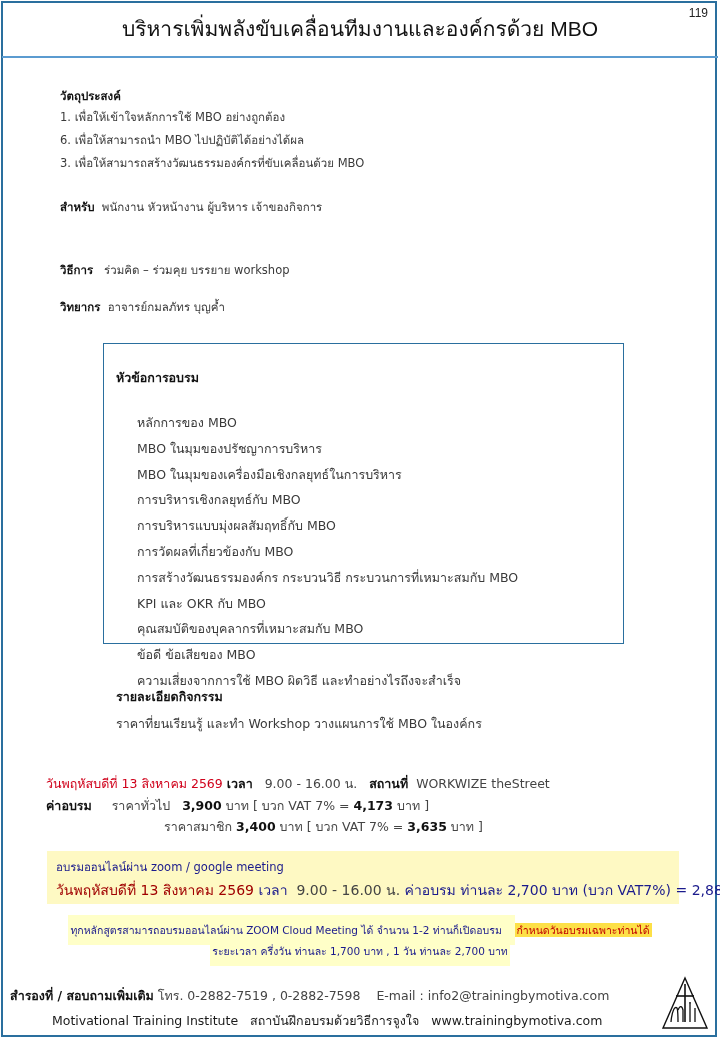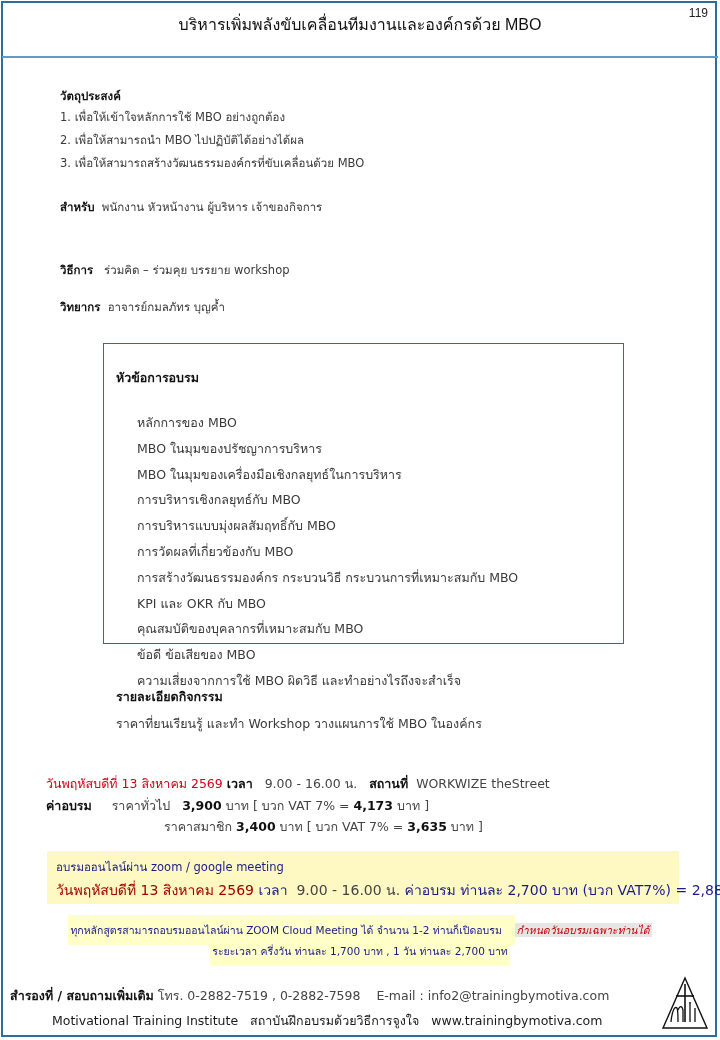--- a/index.html
+++ b/index.html
@@ -3,21 +3,21 @@
 <meta charset="utf-8">
 <style>
   html, body { margin:0; padding:0; background:#ffffff; }
   body { width:720px; height:1040px; position:relative; overflow:hidden;
          font-family:"DejaVu Sans", "Liberation Sans", sans-serif; color:#333; }
   .frame { position:absolute; left:1px; top:1px; width:716px; height:1036px;
            border:2px solid #2a6f9e; box-sizing:border-box; }
   .header-sep { position:absolute; left:2px; right:2px; top:56px; height:2px; background:#5b9bd0; }
   .page-num { position:absolute; right:12px; top:6px; font-family:"Liberation Sans", sans-serif; font-size:12px; color:#222; }
   .title { position:absolute; left:0; right:0; top:12px; text-align:center;
-           font-family:"Liberation Sans", sans-serif; font-size:16px; color:#111; letter-spacing:0px; }
+           font-family:"Liberation Sans", sans-serif; font-size:21px; color:#111; letter-spacing:0px; }
 
   .sec { position:absolute; left:60px; font-size:11.5px; line-height:23px; color:#3a3a3a; }
   .b { font-weight:bold; color:#111; }
   .obj-title { top:85px; }
   .obj-list { top:106px; }
   .obj-list div { line-height:23px; }
   .for { top:196px; }
   .for .indent { padding-left:44px; }
   .method { top:259px; }
   .trainer { top:296px; }
@@ -37,40 +37,40 @@
   .price-row2 { position:absolute; left:116px; top:817px; font-size:12.5px; white-space:nowrap;margin-left:48px; }
   .gray { color:#444; }
 
   .online-box { position:absolute; left:47px; top:851px; width:632px; height:53px; background:#fef9c3; }
   .online-l1 { position:absolute; left:9px; top:7px; font-size:11.5px; color:#1a1a8c; }
   .online-l2 { position:absolute; left:9px; top:28px; font-size:14px; white-space:nowrap; }
   .navy { color:#1a1a8c; }
 
   .note { position:absolute; left:0; right:0; top:920px; text-align:center; font-size:10.5px; line-height:21px; }
   .hl { background:#ffffc8; color:#1a1a8c; padding:9px 2px; }
-  .hl-red { background:#e5e5e5; color:#c00000; padding:1px 2px;font-style:italic; }
+  .hl-red { background:#fde047; color:#c00000; padding:1px 2px; }
 
   .footer1 { position:absolute; left:10px; top:986px; font-size:12.5px; color:#1a1a1a; white-space:nowrap; }
   .footer1 .light { color:#444; }
   .footer2 { position:absolute; left:52px; top:1011px; font-size:12.5px; color:#1a1a1a; white-space:nowrap; }
   .logo { position:absolute; left:660px; top:976px; width:50px; height:54px; }
 </style>
 </head>
 <body>
 
 <div class="frame"></div>
 <div class="header-sep"></div>
 
 <div class="page-num">119</div>
 <div class="title">บริหารเพิ่มพลังขับเคลื่อนทีมงานและองค์กรด้วย MBO</div>
 
 <div class="sec obj-title b">วัตถุประสงค์</div>
 <div class="sec obj-list">
   <div>1. เพื่อให้เข้าใจหลักการใช้ MBO อย่างถูกต้อง</div>
-  <div>2. เพื่อให้สามารถนำ MBO ไปปฏิบัติได้อย่างได้ผล</div>
+  <div>6. เพื่อให้สามารถนำ MBO ไปปฏิบัติได้อย่างได้ผล</div>
   <div>3. เพื่อให้สามารถสร้างวัฒนธรรมองค์กรที่ขับเคลื่อนด้วย MBO</div>
 </div>
 
 <div class="sec for">
   <div><span class="b">สำหรับ</span>&nbsp; <span>พนักงาน หัวหน้างาน ผู้บริหาร เจ้าของกิจการ</span></div>
 </div>
 
 <div class="sec method">
   <span class="b">วิธีการ</span>&nbsp;&nbsp; <span>ร่วมคิด – ร่วมคุย  บรรยาย  workshop</span>
 </div>

